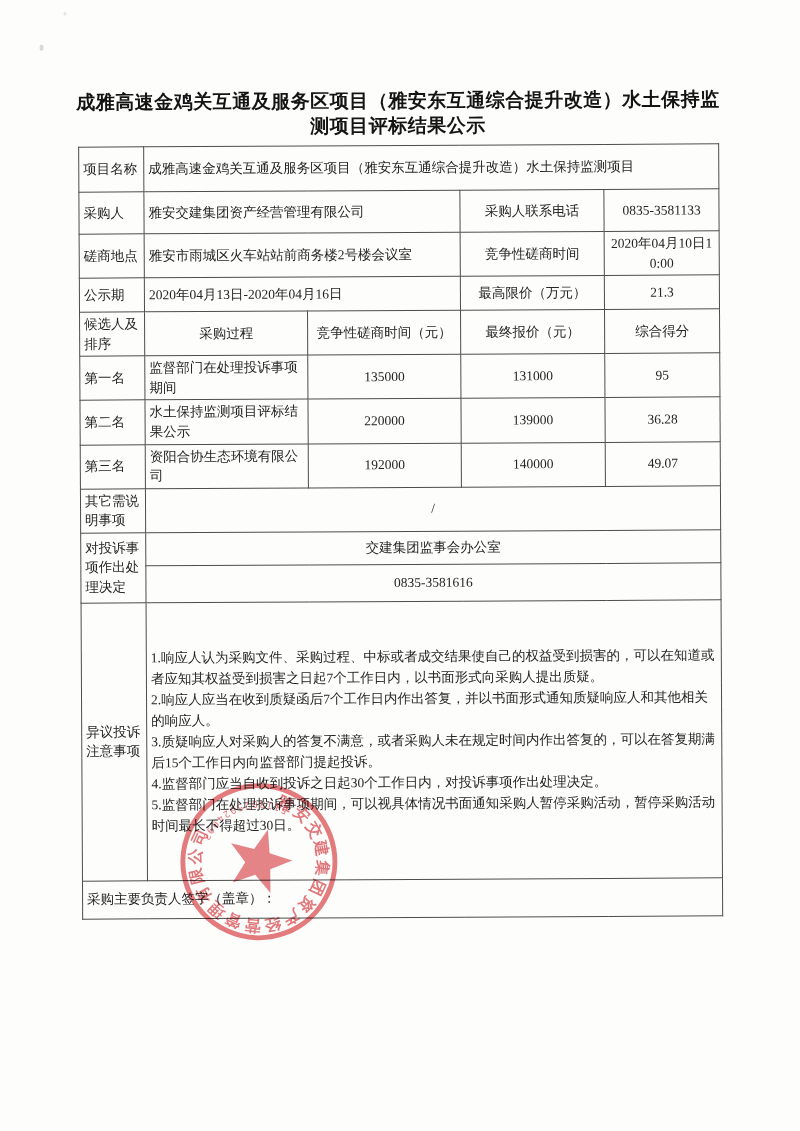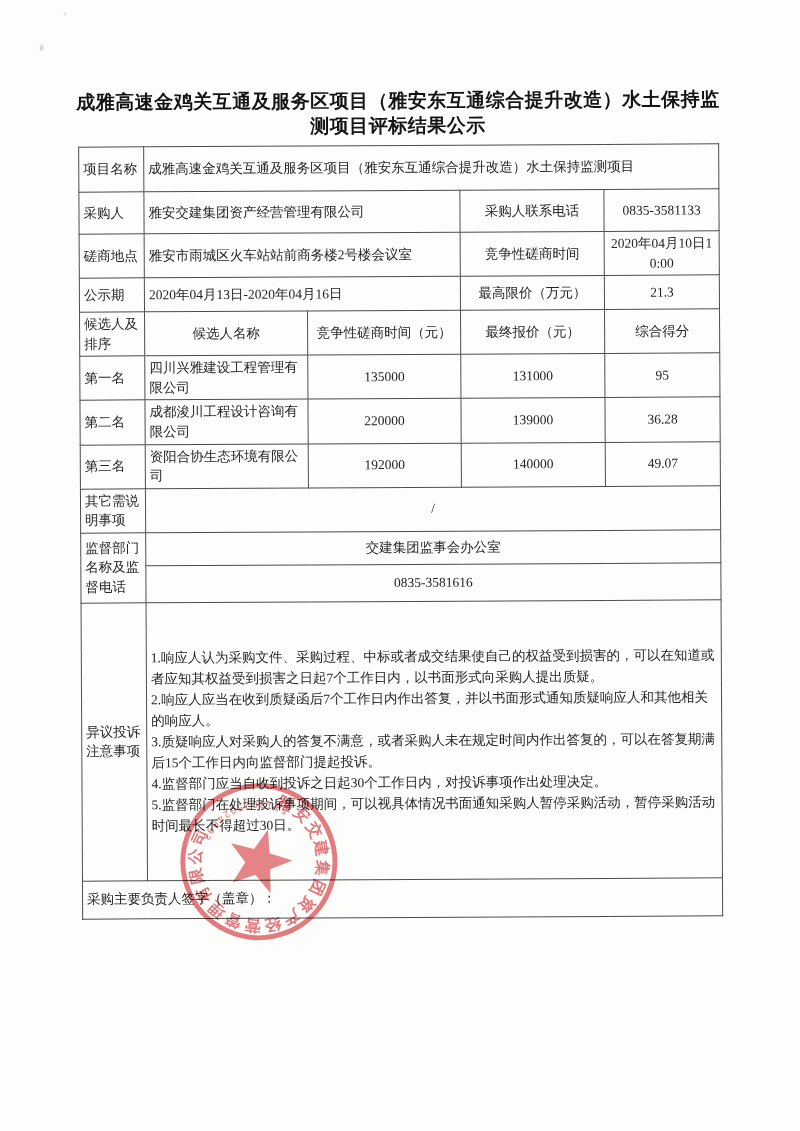--- a/index.html
+++ b/index.html
@@ -106,52 +106,52 @@
         <td class="cen">2020年04月10日10:00</td>
       </tr>
       <tr class="h34">
         <td class="lab">公示期</td>
         <td class="left" colspan="2">2020年04月13日-2020年04月16日</td>
         <td class="cen">最高限价（万元）</td>
         <td class="cen">21.3</td>
       </tr>
       <tr class="h38">
         <td class="lab">候选人及排序</td>
-        <td class="cen">候选人名称</td>
+        <td class="cen">采购过程</td>
         <td class="cen">竞争性磋商时间（元）</td>
         <td class="cen">最终报价（元）</td>
         <td class="cen">综合得分</td>
       </tr>
       <tr class="h37">
         <td class="lab">第一名</td>
-        <td class="left">四川兴雅建设工程管理有限公司</td>
+        <td class="left">监督部门在处理投诉事项期间</td>
         <td class="cen">135000</td>
         <td class="cen">131000</td>
         <td class="cen">95</td>
       </tr>
       <tr class="h37">
         <td class="lab">第二名</td>
-        <td class="left">成都浚川工程设计咨询有限公司</td>
+        <td class="left">水土保持监测项目评标结果公示</td>
         <td class="cen">220000</td>
         <td class="cen">139000</td>
         <td class="cen">36.28</td>
       </tr>
       <tr class="h37">
         <td class="lab">第三名</td>
         <td class="left">资阳合协生态环境有限公司</td>
         <td class="cen">192000</td>
         <td class="cen">140000</td>
         <td class="cen">49.07</td>
       </tr>
       <tr class="h40">
         <td class="lab">其它需说明事项</td>
         <td class="cen" colspan="4">/</td>
       </tr>
       <tr class="h33">
-        <td class="lab" rowspan="2">监督部门名称及监督电话</td>
+        <td class="lab" rowspan="2">对投诉事项作出处理决定</td>
         <td class="cen" colspan="4">交建集团监事会办公室</td>
       </tr>
       <tr class="h37">
         <td class="cen" colspan="4">0835-3581616</td>
       </tr>
       <tr class="hbig">
         <td class="lab">异议投诉注意事项</td>
         <td class="notes" colspan="4">
           <p>1.响应人认为采购文件、采购过程、中标或者成交结果使自己的权益受到损害的，可以在知道或者应知其权益受到损害之日起7个工作日内，以书面形式向采购人提出质疑。</p>
           <p>2.响应人应当在收到质疑函后7个工作日内作出答复，并以书面形式通知质疑响应人和其他相关的响应人。</p>

